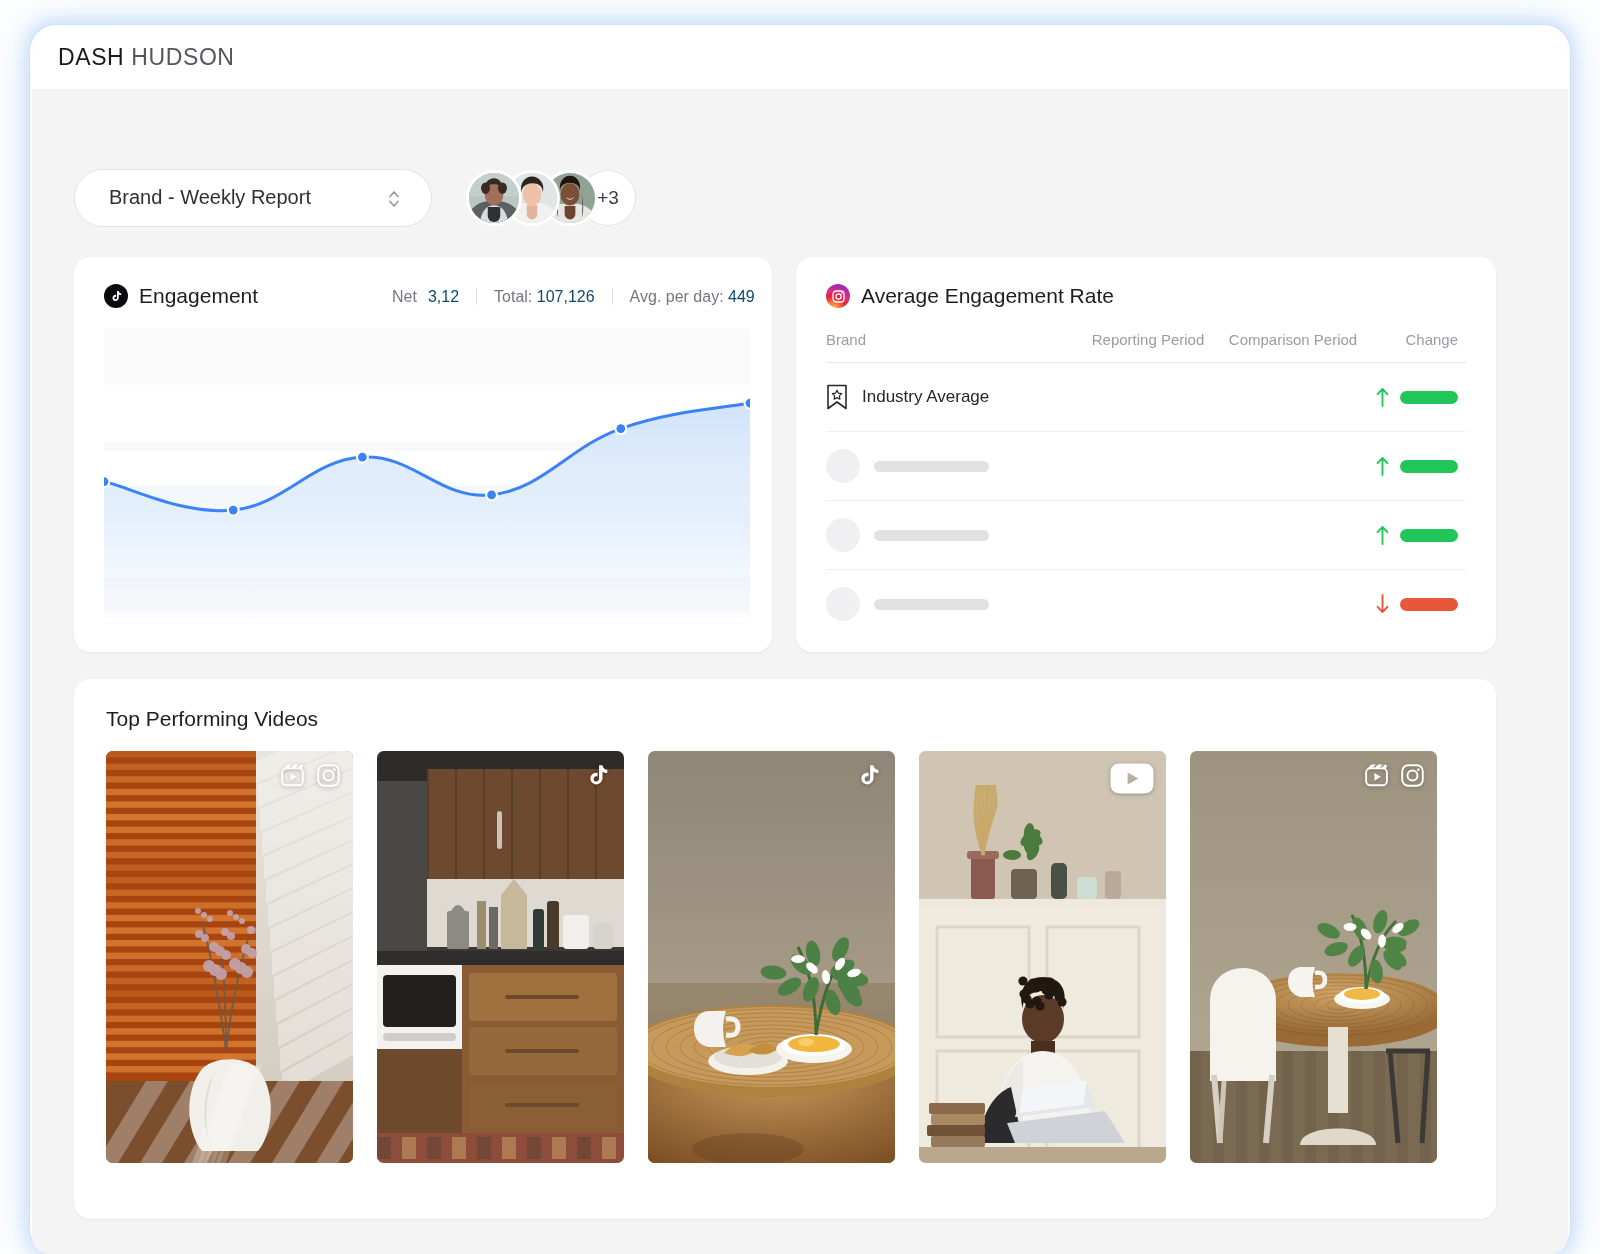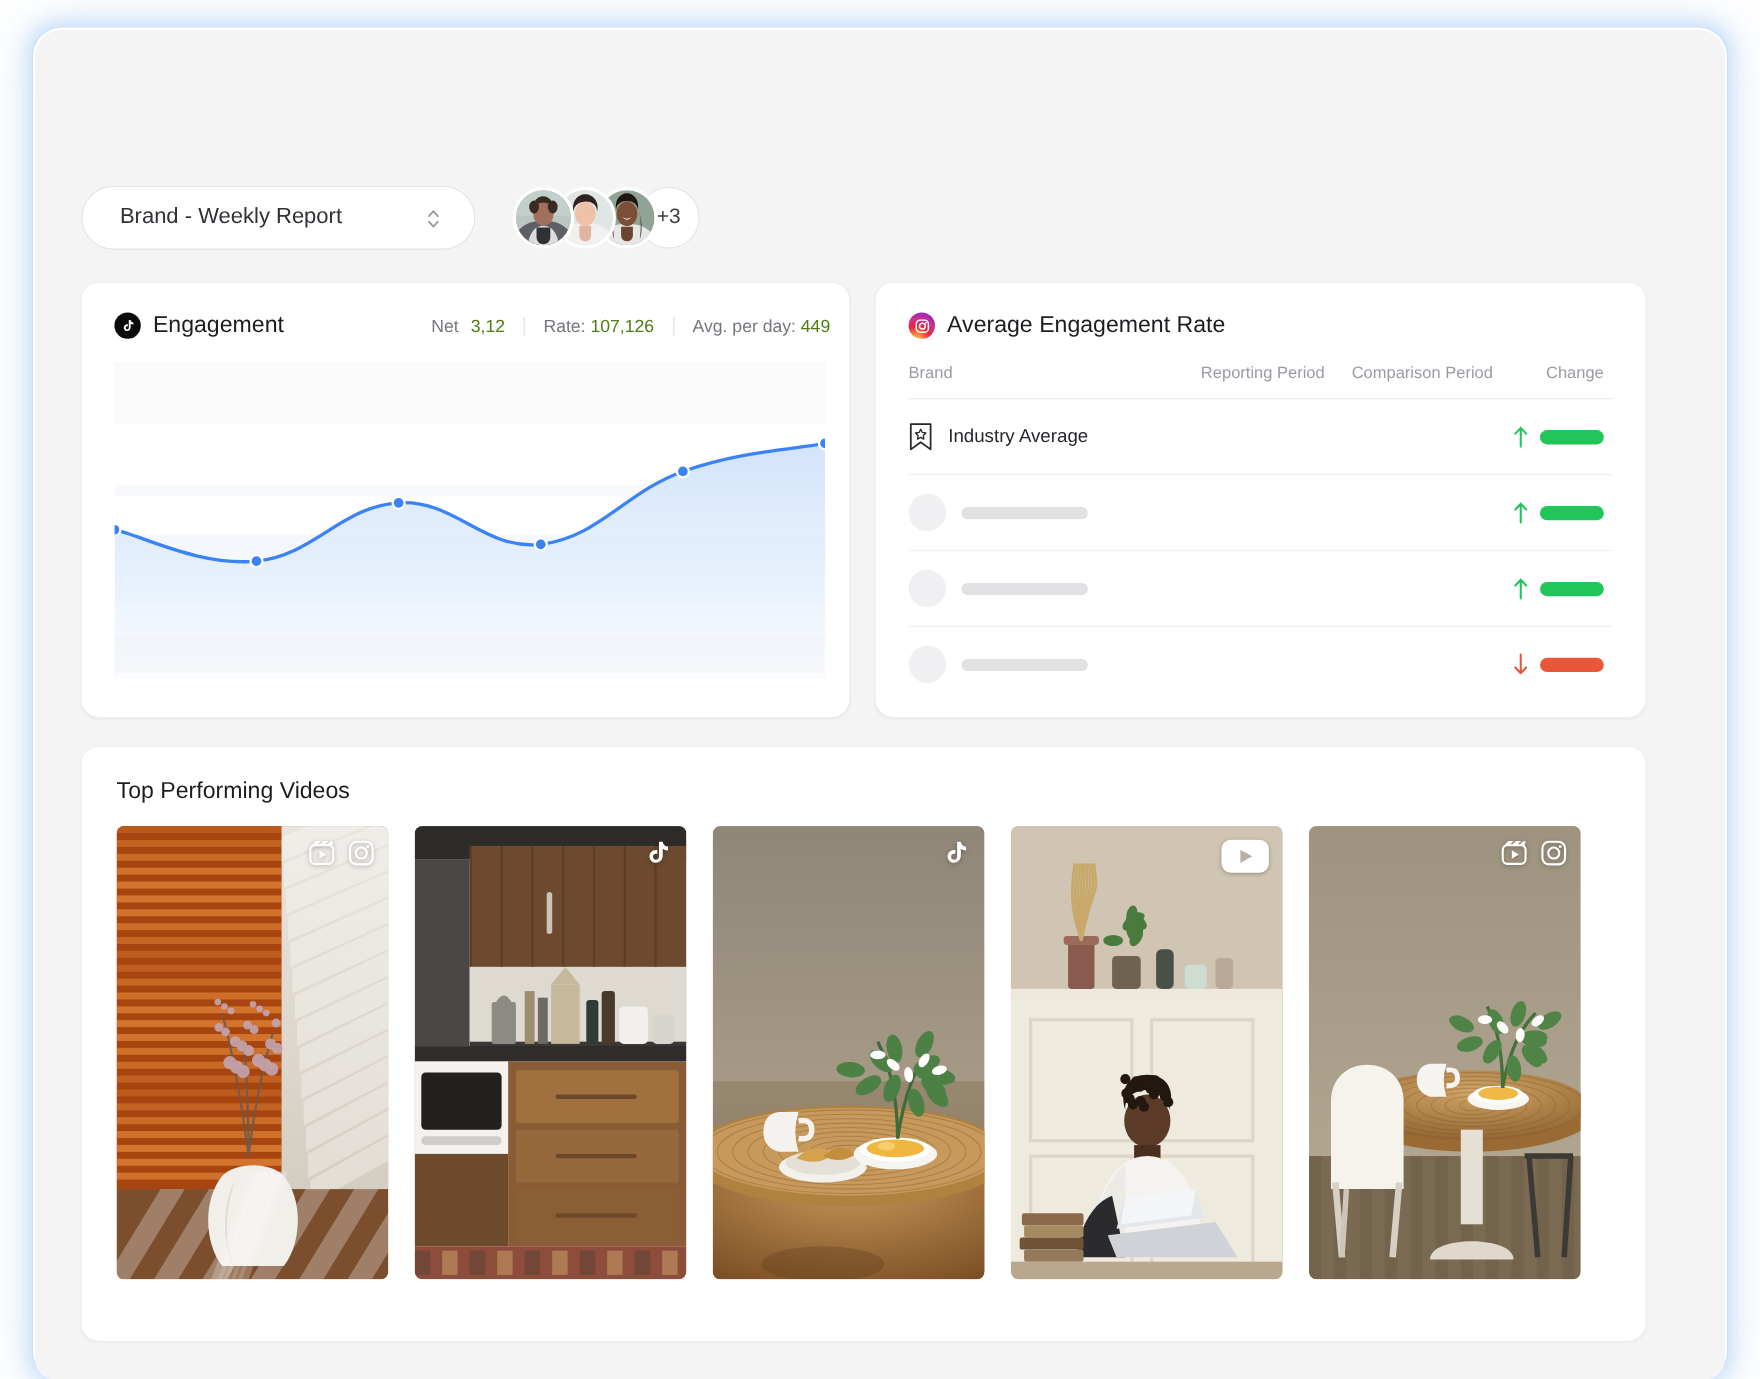--- a/index.html
+++ b/index.html
@@ -184,21 +184,21 @@
     position: absolute;
     left: 318px;
     top: 31px;
     width: 380px;
     height: 26px;
     overflow: hidden;
     white-space: nowrap;
     font-size: 16px;
     color: #75767d;
   }
-  .fstats .v { color: #4d7c0f; }
+  .fstats .v { color: #0c4a6e; }
   .fstats .sep {
     display: inline-block;
     width: 1px; height: 17px;
     background: #dfdfe3;
     vertical-align: -3px;
     margin: 0 17px;
   }
   .fstats .net-label { margin-right: 11px; }
 
   
@@ -296,20 +296,25 @@
   .badges svg { display: block; filter: drop-shadow(0 1px 2px rgba(0,0,0,.28)); }
 </style>
 </head>
 <body>
 
 <div id="page">
   <div class="glow"></div>
 
   <div class="window">
 
+    <div class="topbar">
+      <div class="logo">
+        <span class="dash">DASH</span><span class="hudson">HUDSON</span>
+      </div>
+    </div>
 
     <div class="body-area">
 
       <div class="selector-row">
 
         <div class="report-select">
           <span class="label">Brand - Weekly Report</span>
           <span class="chev">
             <svg viewBox="0 0 14 24" width="14" height="24">
               <path d="M3 9.5 L7 5 L11 9.5" fill="none" stroke="#9a9ba2" stroke-width="1.7" stroke-linecap="round" stroke-linejoin="round"></path>
@@ -363,21 +368,21 @@
         <div class="fh">
           <span class="tt-badge">
             <svg viewBox="0 0 24 24" width="15" height="15">
               <path d="M15.6 3.2c.5 2.3 1.9 3.6 4.1 3.8v2.7c-1.4.1-2.7-.3-4-1.1v5.1c0 4.5-4.6 6.9-8 4.6-2.2-1.5-2.7-4.6-1.2-6.8 1-1.5 3.1-2.5 5.1-2v3c-.3-.1-.6-.2-1-.2-1.2 0-2.2 1-2.2 2.2s1 2.2 2.2 2.2 2.3-1 2.3-2.3V3.2h2.7z" fill="#ffffff"></path>
             </svg>
           </span>
           <span class="title">Engagement</span>
         </div>
 
         <div class="fstats">
-          <span class="net-label">Net</span><span class="v">3,12</span><span class="sep"></span><span>Rate:</span> <span class="v">107,126</span><span class="sep"></span><span>Avg. per day:</span> <span class="v">449</span>
+          <span class="net-label">Net</span><span class="v">3,12</span><span class="sep"></span><span>Total:</span> <span class="v">107,126</span><span class="sep"></span><span>Avg. per day:</span> <span class="v">449</span>
         </div>
 
         <div class="chart-wrap">
           <svg id="chart-svg" viewBox="0 0 646 297" width="646" height="297">
             <defs>
               <linearGradient id="areaGrad" x1="0" y1="0" x2="0" y2="1">
                 <stop offset="0%" stop-color="#cfe2fa" stop-opacity="0.95"></stop>
                 <stop offset="60%" stop-color="#e4effc" stop-opacity="0.75"></stop>
                 <stop offset="100%" stop-color="#f2f7fe" stop-opacity="0.35"></stop>
               </linearGradient>

